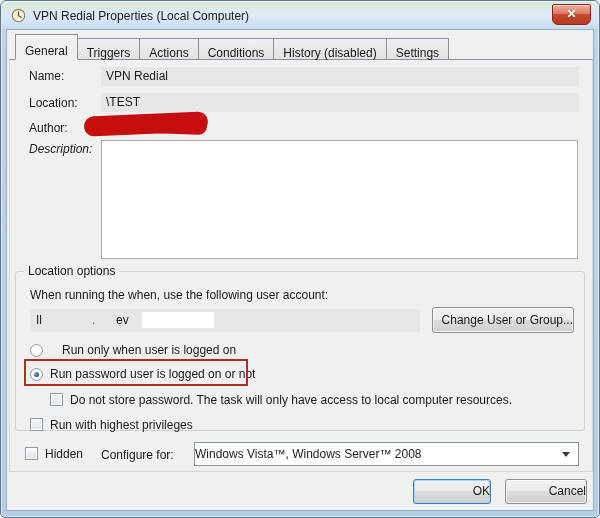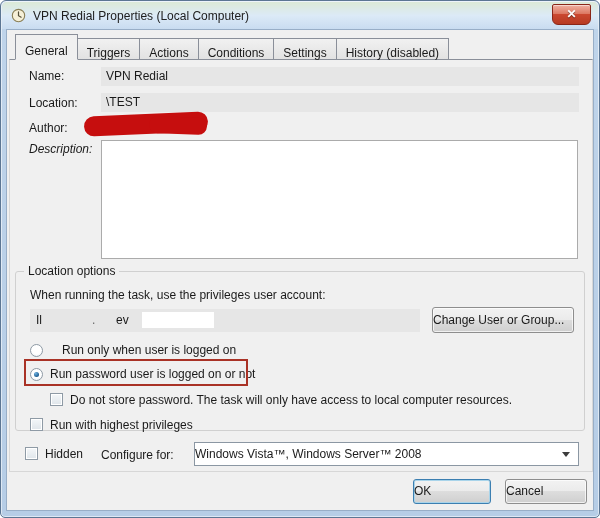--- a/index.html
+++ b/index.html
@@ -98,21 +98,21 @@
     background: #e6e6e6; line-height: 23px;
   }
   .user-field .frag { position: absolute; top: 0; }
   .user-frag-1 { left: 6px; }
   .user-frag-sep { left: 62px; color: #6a6a6a; }
   .user-frag-2 { left: 86px; }
   .erase-box { position: absolute; left: 112px; top: 3px; width: 72px; height: 16px; background: #ffffff; }
   .btn {
     border: 1px solid #8e8e8e; border-radius: 3px;
     background: linear-gradient(180deg, #f2f2f2 0%, #ebebeb 49%, #dddddd 50%, #cfcfcf 100%);
-    text-align: left; cursor: pointer; color: #1a1a1a;
+    text-align: right; cursor: pointer; color: #1a1a1a;
     box-shadow: inset 0 0 0 1px rgba(255,255,255,.7);
   }
   .change-user-btn {
     position: absolute; left: 416px; top: 35px; width: 142px; height: 26px;
     line-height: 24px;
   }
   
   .radio {
     position: absolute; width: 13px; height: 13px; border-radius: 50%;
     border: 1px solid #8e9aa5;
@@ -177,43 +177,43 @@
     </span>
   </div>
 
   <div class="dialog-face"></div>
 
   <div class="tab-strip">
     <div class="tab active">General</div>
     <div class="tab">Triggers</div>
     <div class="tab">Actions</div>
     <div class="tab">Conditions</div>
+    <div class="tab">History (disabled)</div>
     <div class="tab">Settings</div>
-    <div class="tab">History (disabled)</div>
   </div>
 
   <div class="tab-panel"></div>
 
   <span class="lbl" style="left:28px; top:68px;">Name:</span>
   <div class="ro-field" style="top:66px;">VPN Redial</div>
 
   <span class="lbl" style="left:28px; top:95px;">Location:</span>
   <div class="ro-field" style="top:92px;">\TEST</div>
 
   <span class="lbl" style="left:28px; top:120px;">Author:</span>
   <div class="scribble s1"></div>
   <div class="scribble s2"></div>
 
   <span class="lbl" style="left:28px; top:141px;font-style:italic;">Description:</span>
   <div class="desc-box"></div>
 
   <div class="groupbox">
     <span class="groupbox-legend">Location options</span>
 
-    <span class="gb-item" style="left:14px; top:16px;">When running the task, use the privileges user account:</span>
+    <span class="gb-item" style="left:14px; top:16px;">When running the when, use the following user account:</span>
 
     <div class="user-field">
       <span class="frag user-frag-1">Il</span>
       <span class="frag user-frag-sep">.</span>
       <span class="frag user-frag-2">ev</span>
       <span class="erase-box"></span>
     </div>
 
     <div class="btn change-user-btn">Change User or Group...</div>
 

